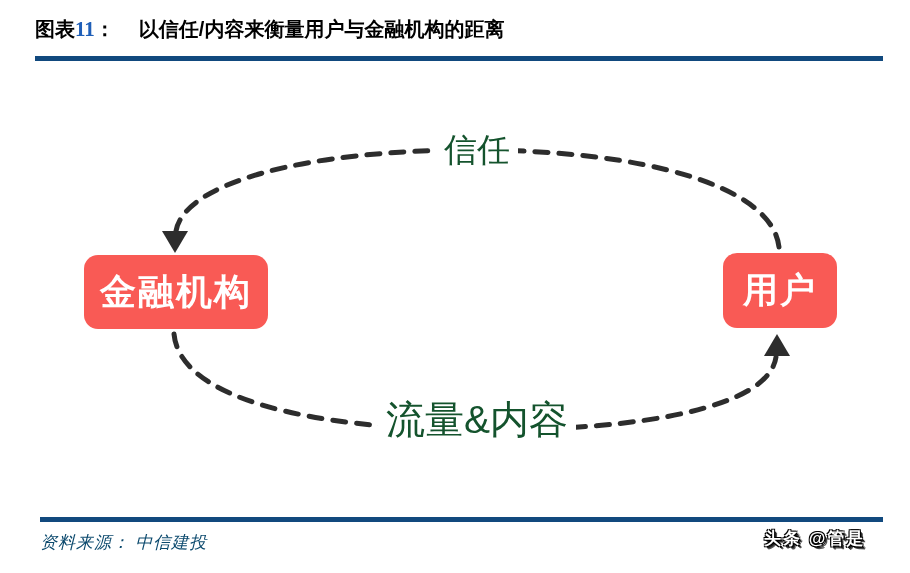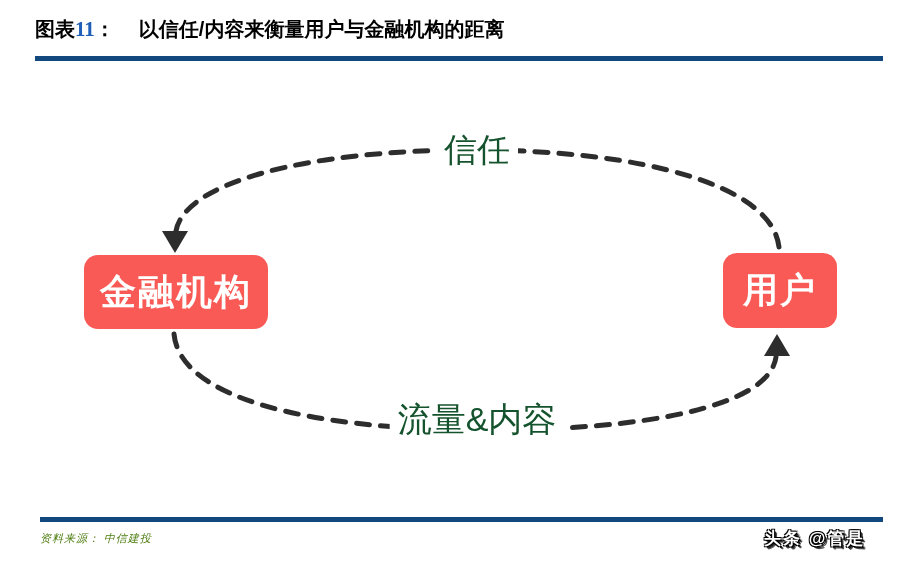--- a/index.html
+++ b/index.html
@@ -84,39 +84,39 @@
 
   .edge-label {
     position: absolute;
     transform: translate(-50%, -50%);
     background: #ffffff;
     color: #14532d;
     padding: 0 8px;
     white-space: nowrap;
   }
   .edge-label-top  { left: 477px; top: 150px; font-size: 33px; }
-  .edge-label-bottom { left: 477px; top: 420px; font-size: 34px; }
+  .edge-label-bottom { left: 477px; top: 420px; font-size: 39px; }
 
   
   .footer-rule {
     position: absolute;
     left: 40px;
     top: 517px;
     width: 843px;
     height: 5px;
     background: #11497E;
   }
   .source-note {
     position: absolute;
     left: 40px;
     top: 531px;
     font-family: "Liberation Serif", "DejaVu Serif", serif;
     font-style: italic;
-    font-size: 11px;
-    color: #4d7c0f;
+    font-size: 17px;
+    color: #0c4a6e;
     letter-spacing: 1px;
   }
   .watermark {
     position: absolute;
     left: 764px;
     top: 527px;
     font-size: 17px;
     font-weight: bold;
     color: #ffffff;
     letter-spacing: 2px;

